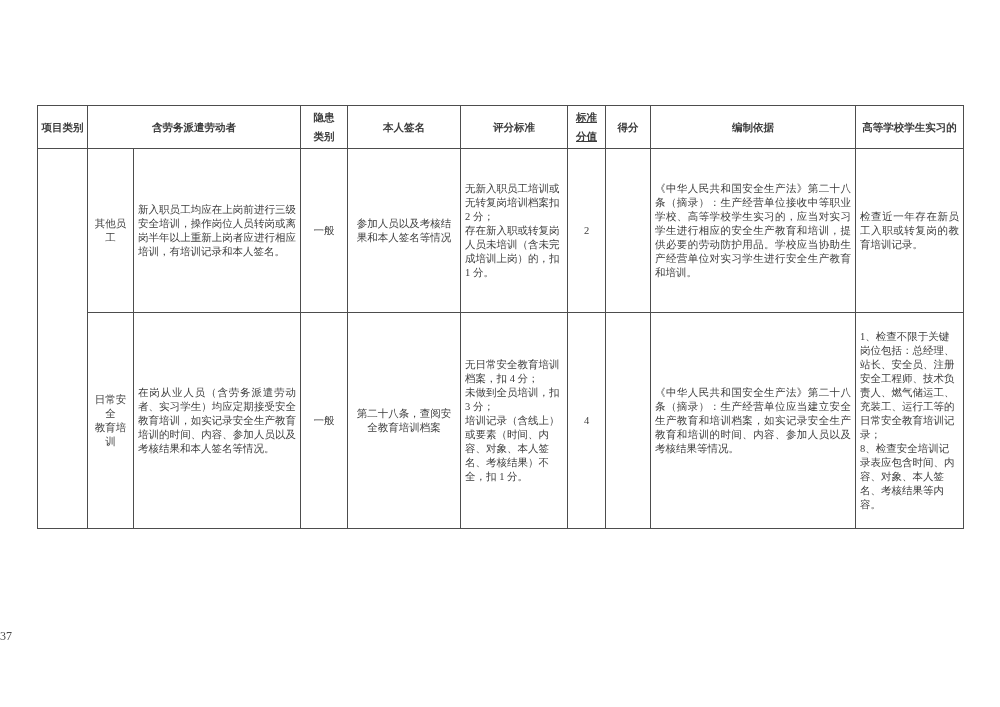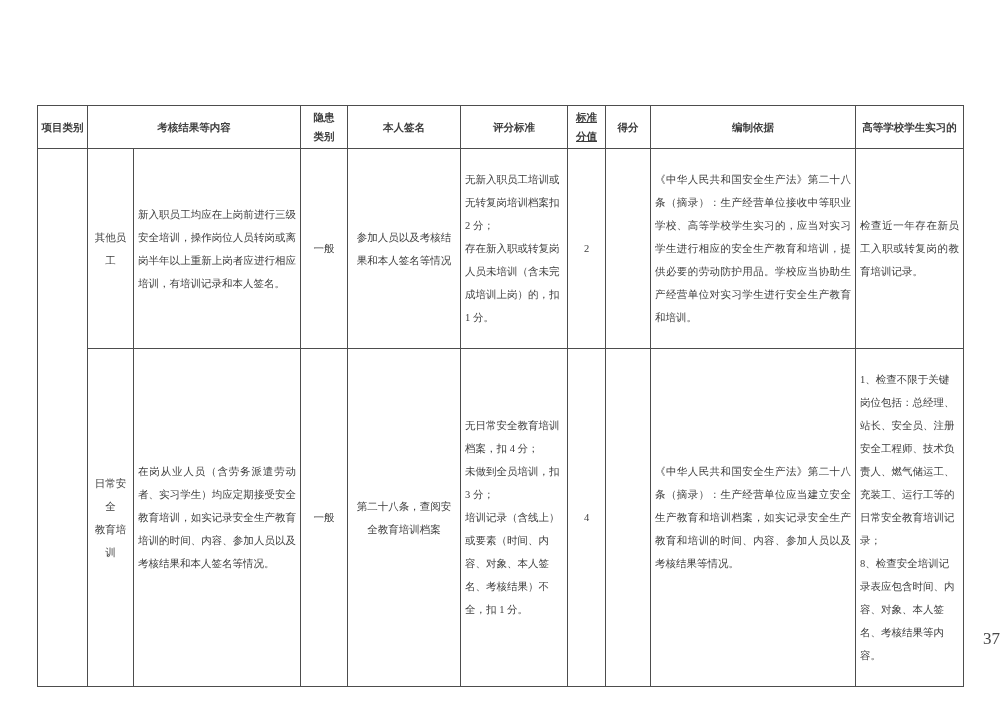--- a/index.html
+++ b/index.html
@@ -7,22 +7,22 @@
     position:relative;width:1000px;height:707px;background:#ffffff;
     font-family:"Liberation Serif","DejaVu Serif",serif;
     color:#3d3d3d;overflow:hidden;
   }
   table.checklist{
     position:absolute;left:37px;top:105px;width:926px;
     border-collapse:collapse;table-layout:fixed;
   }
   .checklist th,.checklist td{
     border:1px solid #4d4d4d;
-    font-size:10.5px;line-height:23px;
-    vertical-align:middle;padding:19px 4px;
+    font-size:10.5px;line-height:14px;
+    vertical-align:middle;padding:2px 4px;
     word-break:break-all;overflow:hidden;
   }
   .checklist th{
     font-weight:bold;text-align:center;line-height:19px;padding:2px 3px;
   }
   .checklist tr.header-row{height:38px;}
   .checklist tr.row-1{height:164px;}
   .checklist tr.row-2{height:216px;}
   th.h-haz{padding:2px 9px;}
   th.h-std{padding:2px 6px;text-decoration:underline;}
@@ -30,21 +30,21 @@
   .pre{white-space:pre-line;}
   .center{text-align:center;}
   .just{text-align:justify;}
   .left{text-align:left;}
   .c-content{padding:2px 1px 2px 4px;}
   .c-judge{font-size:10px;padding:2px 3px;}
   .judge-tight{line-height:19.5px;text-align:left;}
   .judge-center{text-align:justify;}
   .page-number{
     position:absolute;top:629px;left:0;width:100%;
-    text-align:right;font-size:17px;color:#474747;
+    text-align:left;font-size:12px;color:#474747;
   }
 </style>
 </head>
 <body>
 
 <div class="page">
 
   <table class="checklist">
     <colgroup>
       <col style="width:50px">
@@ -54,21 +54,21 @@
         <col style="width:113px">
         <col style="width:107px">
       <col style="width:38px">
         <col style="width:45px">
         <col style="width:205px">
       <col style="width:108px">
     </colgroup>
     <thead>
       <tr class="header-row">
         <th class="h-cat">项目类别</th>
-        <th colspan="2">考核结果等内容</th>
+        <th colspan="2">含劳务派遣劳动者</th>
         <th class="h-haz">隐患类别</th>
         <th>本人签名</th>
         <th>评分标准</th>
         <th class="h-std">标准分值</th>
         <th>得分</th>
         <th>编制依据</th>
         <th>高等学校学生实习的</th>
       </tr>
     </thead>
     <tbody>

